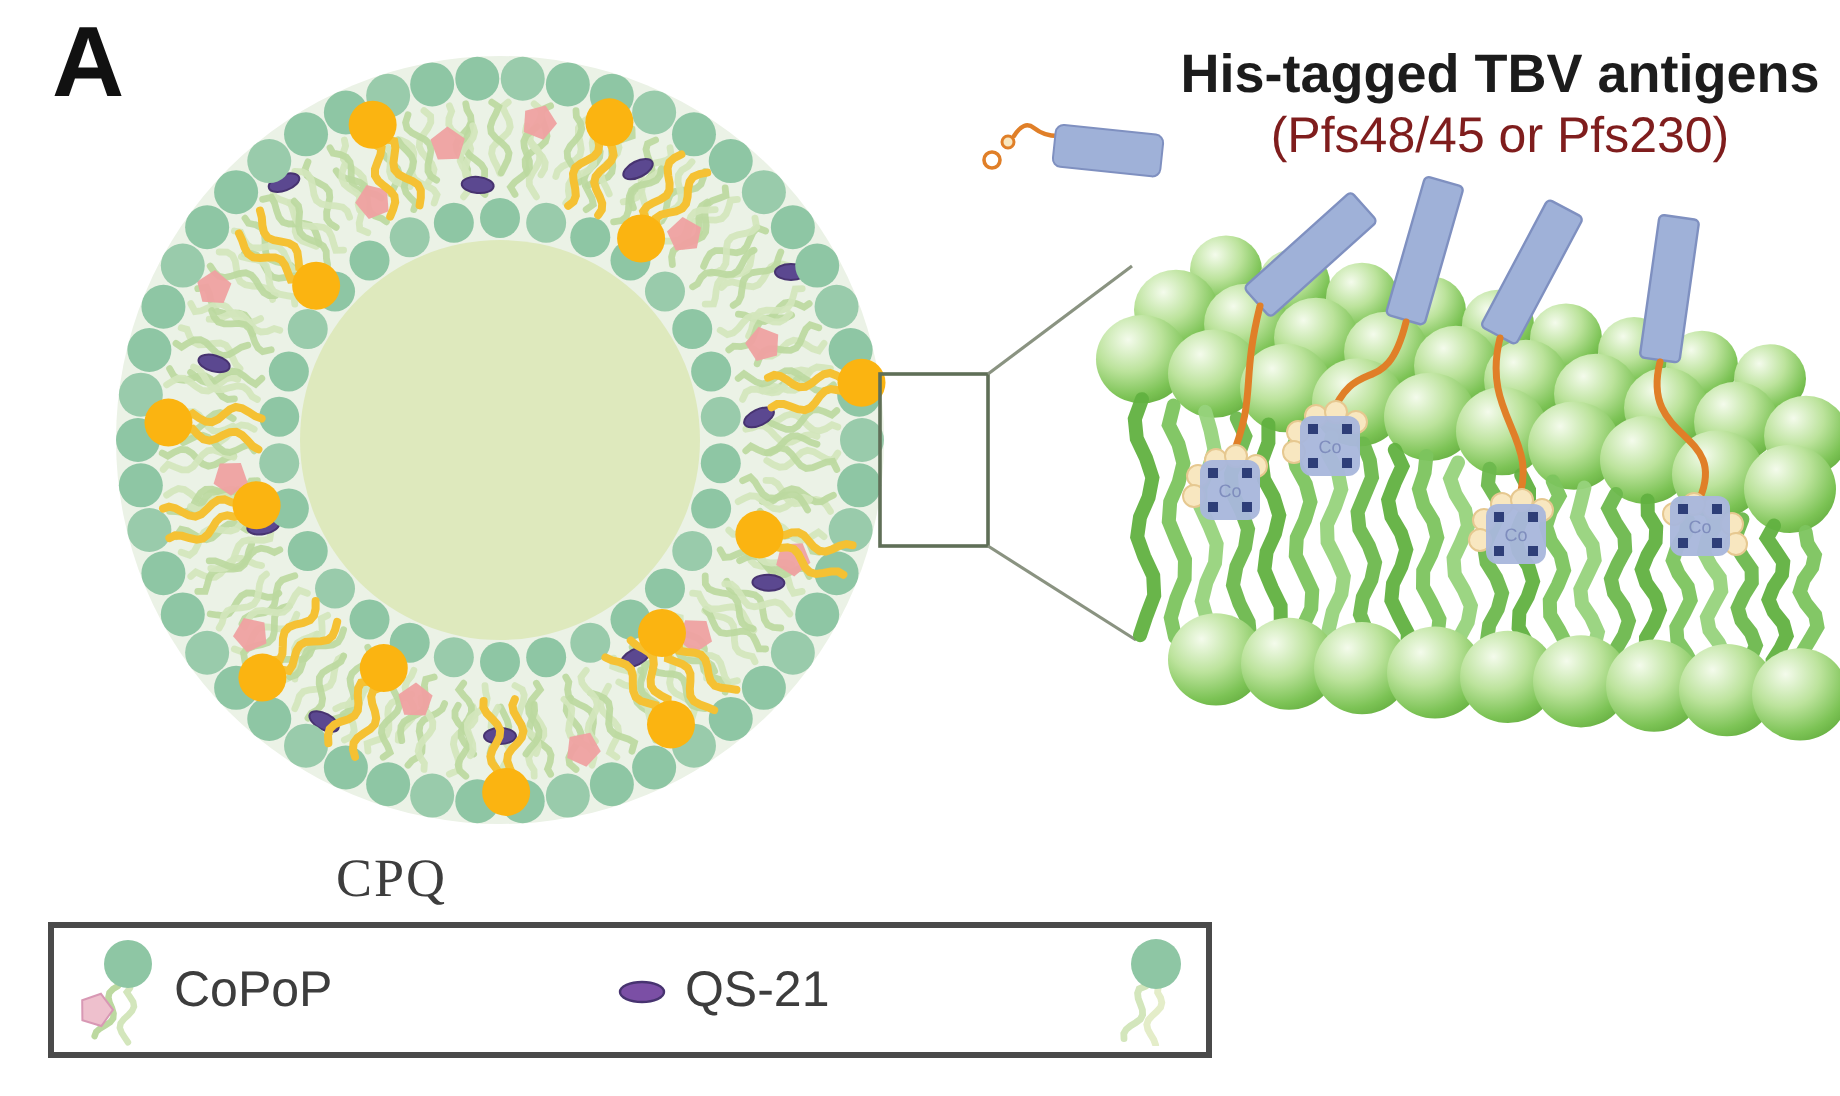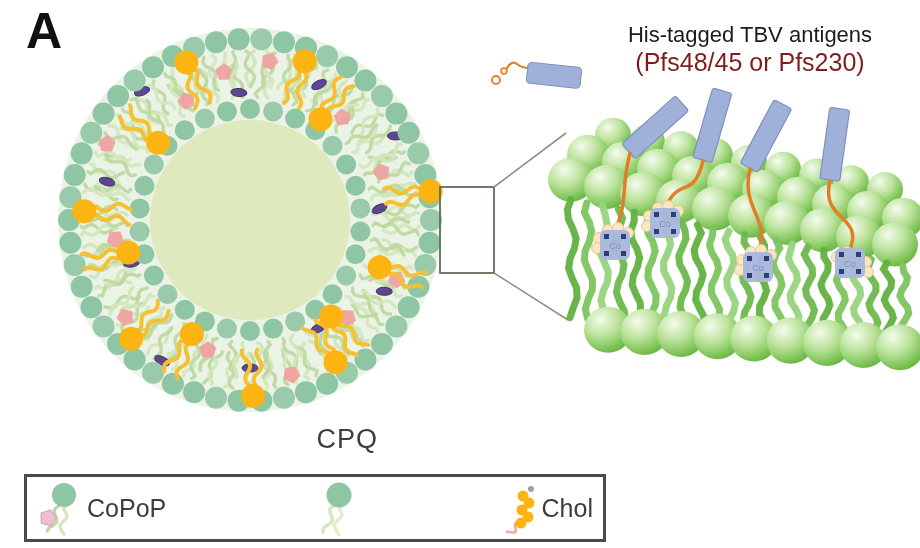--- a/index.html
+++ b/index.html
@@ -1,26 +1,26 @@
 <!DOCTYPE html>
 <html><head>
 <meta charset="utf-8">
 <style>
   html,body{margin:0;padding:0;background:#ffffff;}
   #figure{position:relative;width:920px;height:548px;background:#fff;overflow:hidden;
           font-family:"Liberation Sans",sans-serif;}
   #panel-label{position:absolute;left:26px;top:2px;font-size:50px;font-weight:bold;color:#111;}
   #diagram-svg{position:absolute;left:0;top:0;}
   #antigen-callout{position:absolute;left:583px;top:22px;width:334px;text-align:center;color:#1c1c1c;}
-  #antigen-callout .t1{font-size:22px;font-weight:normal;line-height:1.15;}
+  #antigen-callout .t1{font-size:27px;font-weight:bold;line-height:1.15;}
   #antigen-callout .t2{font-size:25px;line-height:1.2;color:#7f1d1d;}
   #histag-icon{position:absolute;left:487px;top:44px;}
-  #cpq-label{position:absolute;left:168px;top:424px;width:210px;text-align:right;
-             font-size:27px;color:#3d3d3d;letter-spacing:1px;}
-  #legend-box{position:absolute;left:24px;top:474px;width:556px;height:62px;
+  #cpq-label{position:absolute;left:168px;top:424px;width:210px;text-align:left;
+             font-size:27px;color:#3d3d3d;letter-spacing:1px;font-family:Liberation Serif, serif;}
+  #legend-box{position:absolute;left:24px;top:461px;width:556px;height:62px;
               border:3px solid #4a4a4a;background:#fff;display:flex;
               justify-content:space-between;padding:0 10px;}
   .legend-item{display:flex;align-items:center;gap:4px;}
   .legend-item .lbl{font-size:25px;color:#3d3d3d;}
   .licon{display:block;}
 </style>
 </head>
 <body>
 
 <div id="figure">
@@ -539,32 +539,26 @@
     <div class="legend-item">
       <svg class="licon" width="46" height="56">
           <path d="M22.0,26.0 L19.5,27.5 L17.7,29.4 L17.2,31.6 L17.8,34.3 L19.0,37.1 L19.8,39.8 L19.6,42.1 L18.1,44.1 L15.7,45.7 L13.1,47.2 L11.1,48.9 L10.3,51.1" stroke="#bcd9a0" stroke-width="3.2" fill="none" stroke-linecap="round"></path>
           <path d="M28.0,27.0 L26.4,29.1 L28.1,31.6 L29.6,34.0 L30.0,36.3 L29.0,38.5 L27.1,40.6 L24.9,42.6 L23.3,44.7 L22.9,46.9 L23.8,49.3 L25.4,51.8 L27.0,54.2" stroke="#d3e6bc" stroke-width="3.2" fill="none" stroke-linecap="round"></path>
           <polygon points="13.5,29.9 19.5,37.9 13.7,46.0 4.2,43.1 4.1,33.1" fill="#eec0cd" stroke="#d898b4" stroke-width="1"></polygon>
           <circle cx="27" cy="15" r="12" fill="#8ec6a4"></circle>
         </svg>
       <span class="lbl">CoPoP</span>
     </div>
     <div class="legend-item">
+      <svg class="licon" width="34" height="56">
+          <ellipse cx="17" cy="29" rx="11" ry="5" fill="#7b4fa5" stroke="#473370" stroke-width="1.2"></ellipse>
+        </svg>
+      <span class="lbl">QS-21</span>
+    </div>
+    <div class="legend-item">
       <svg class="licon" width="40" height="56">
           <path d="M20.0,26.0 L16.6,27.4 L15.8,29.6 L16.1,32.2 L17.2,35.1 L18.2,37.9 L18.3,40.4 L17.2,42.6 L14.9,44.3 L12.3,45.9 L10.1,47.7 L8.9,49.8 L9.0,52.3" stroke="#d3e6bc" stroke-width="3.4" fill="none" stroke-linecap="round"></path>
           <path d="M26.0,27.0 L25.8,29.3 L27.3,31.9 L27.9,34.4 L27.3,36.7 L25.4,38.8 L23.1,40.9 L21.2,43.0 L20.4,45.2 L20.9,47.7 L22.3,50.3 L23.9,52.9 L24.8,55.4" stroke="#e4edc9" stroke-width="3.4" fill="none" stroke-linecap="round"></path>
           <circle cx="25" cy="15" r="12.5" fill="#8ec6a4"></circle>
         </svg>
     </div>
-    <div class="legend-item">
-      <svg class="licon" width="36" height="56">
-          <path d="M18.0,43.0 L15.8,42.7 L14.1,42.8 L13.2,43.7 L13.1,45.4 L13.4,47.6 L13.7,49.7 L13.6,51.4 L12.7,52.4 L11.0,52.5 L8.8,52.2 L6.7,51.8 L5.0,52.0" stroke="#f0a898" stroke-width="2.6" fill="none" stroke-linecap="round"></path>
-          <circle cx="21" cy="16" r="5.5" fill="#fbb411"></circle>
-          <circle cx="27" cy="23" r="5.5" fill="#fbb411"></circle>
-          <circle cx="20" cy="30" r="5.5" fill="#fbb411"></circle>
-          <circle cx="26" cy="37" r="5.5" fill="#fbb411"></circle>
-          <circle cx="19" cy="43" r="5.5" fill="#fbb411"></circle>
-          <circle cx="29" cy="9" r="3" fill="#9aa0a8"></circle>
-        </svg>
-      <span class="lbl">Chol</span>
-    </div>
   </div>
 </div>
 
 </body></html>

